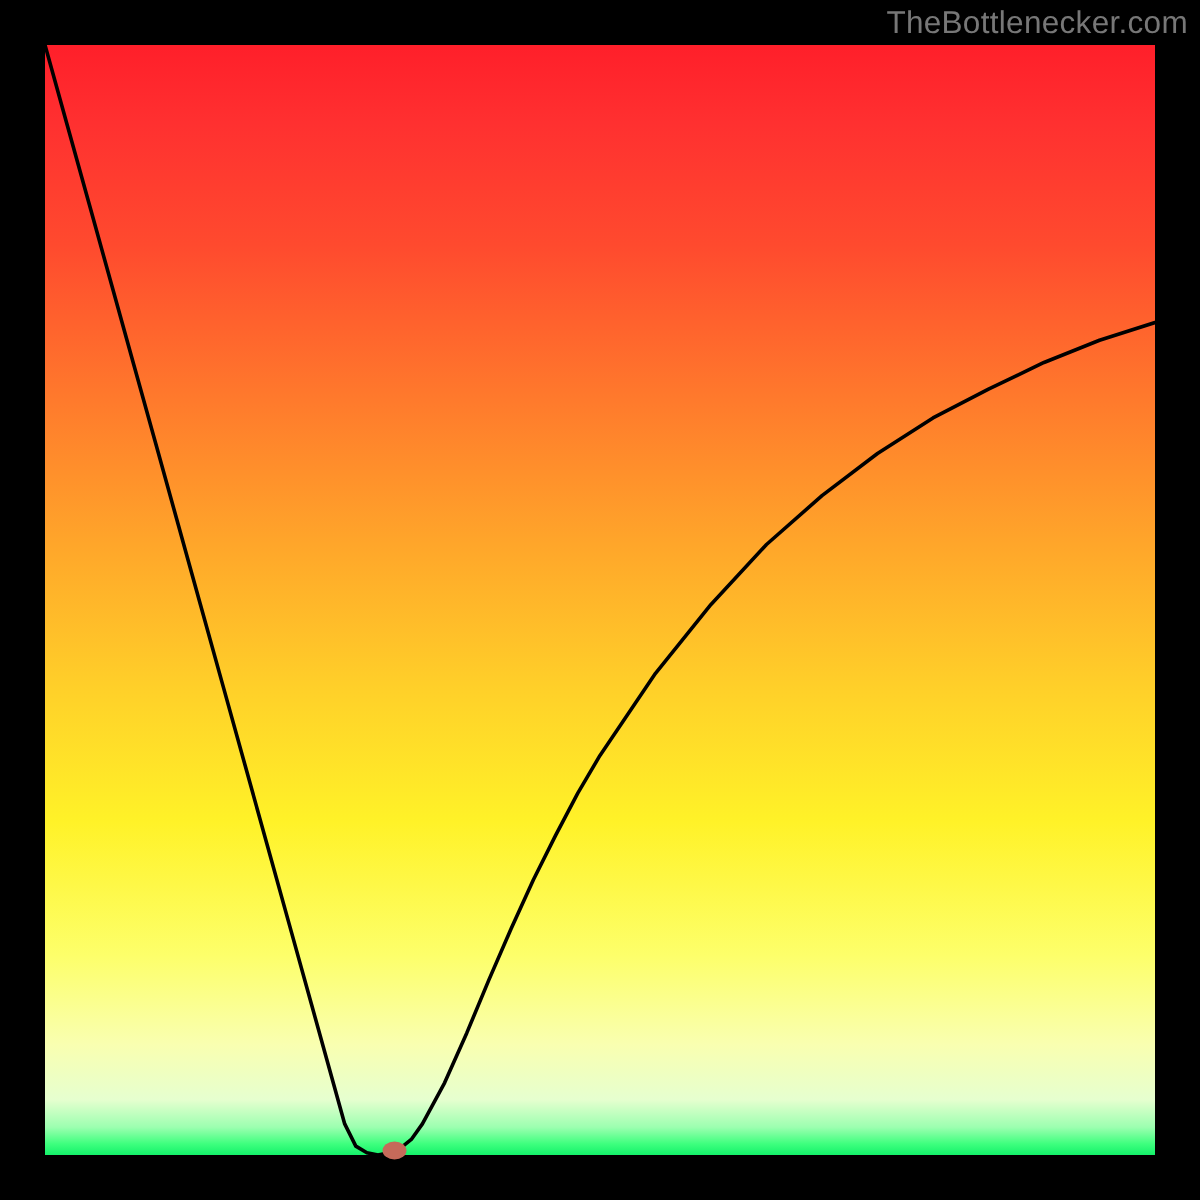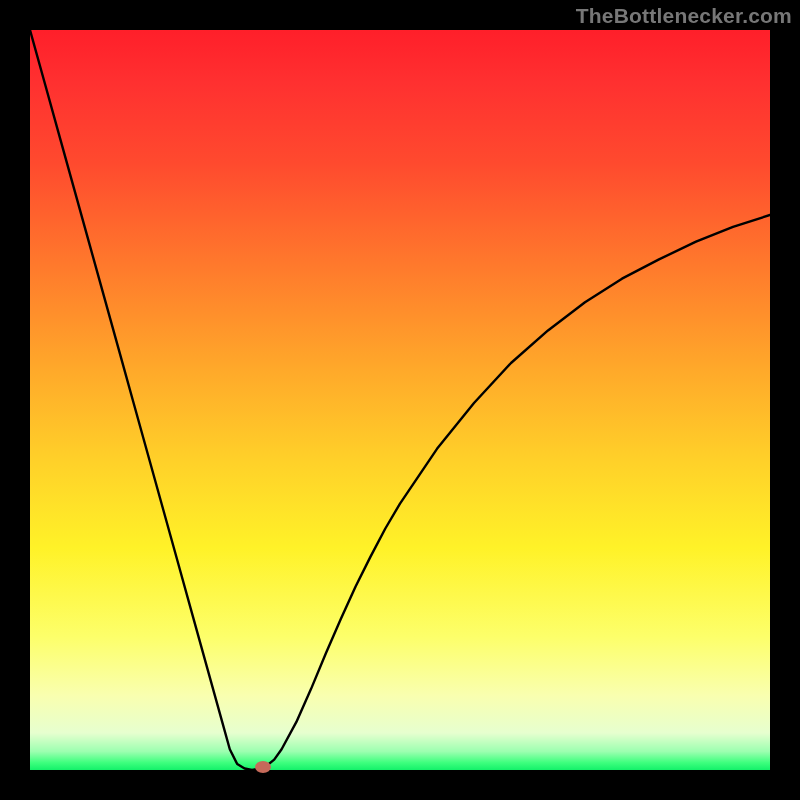--- a/index.html
+++ b/index.html
@@ -41,21 +41,20 @@
       #14f16a 100%
     );
   }
   .watermark {
     position: absolute;
     top: 4px;
     right: 8px;
     color: #777;
     font-size: 21px;
     letter-spacing: 0.2px;
-    font-weight: bold;
   }
   .curve {
     position: absolute;
     left: 30px;
     top: 30px;
     width: 740px;
     height: 740px;
     pointer-events: none;
   }
   .marker {

